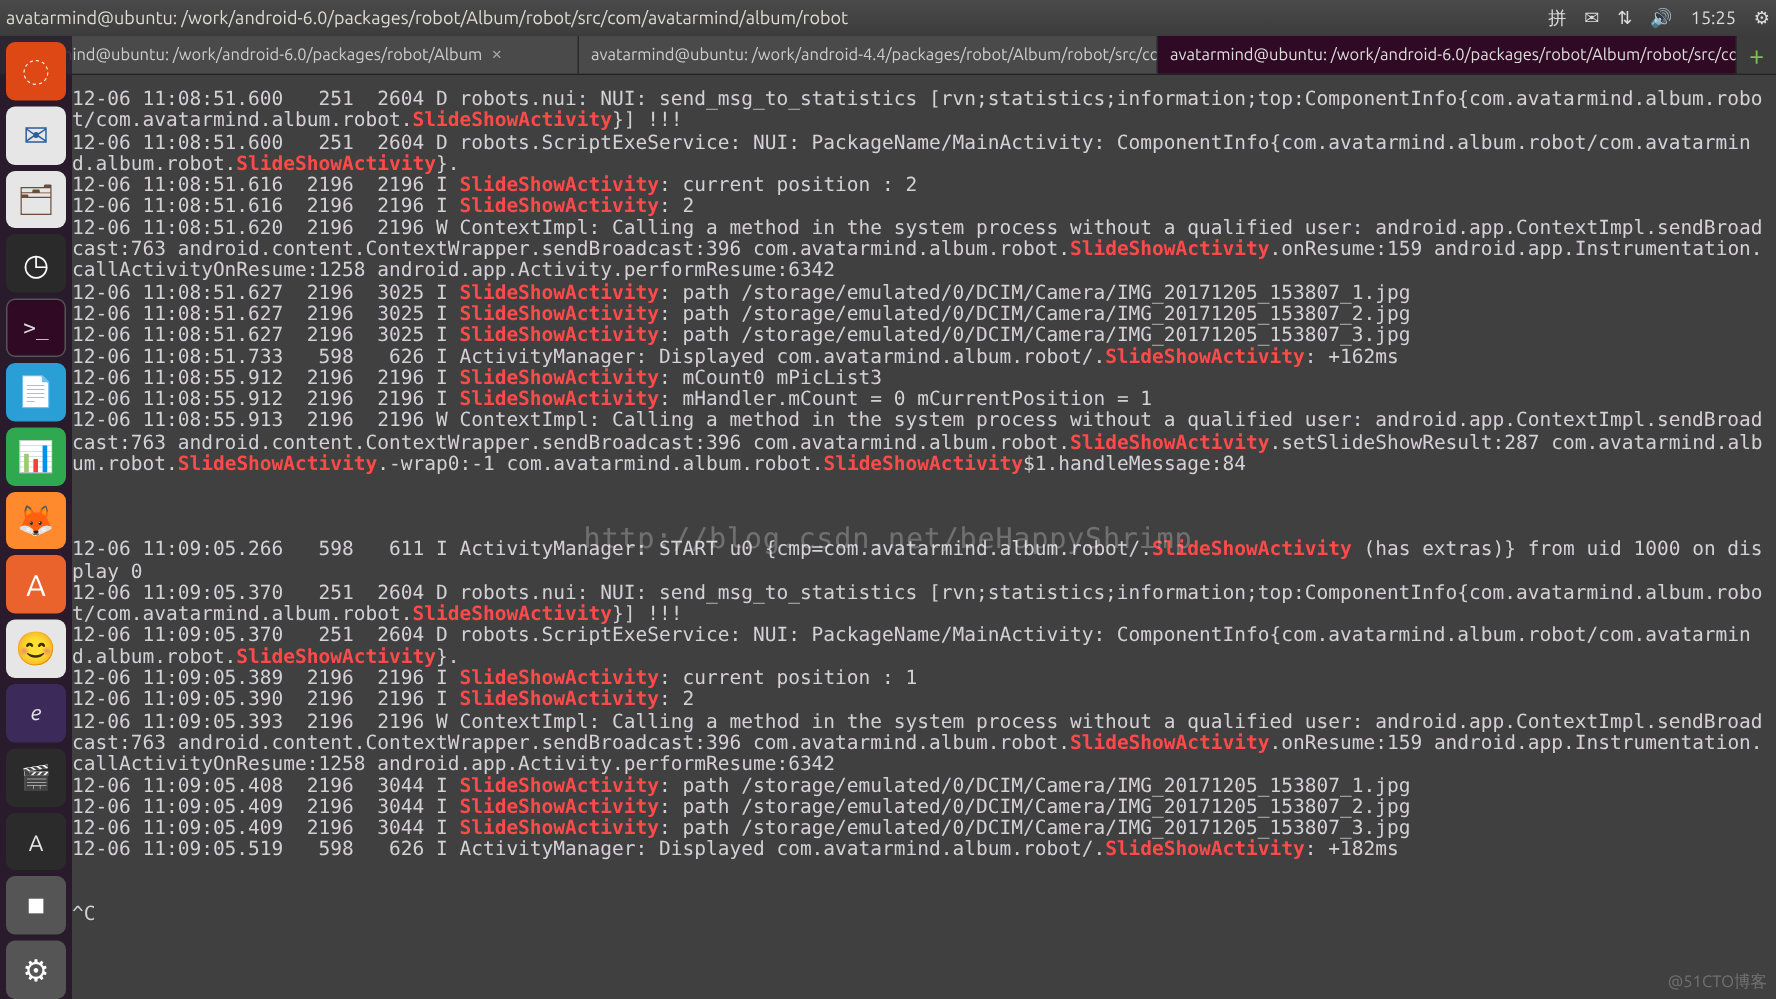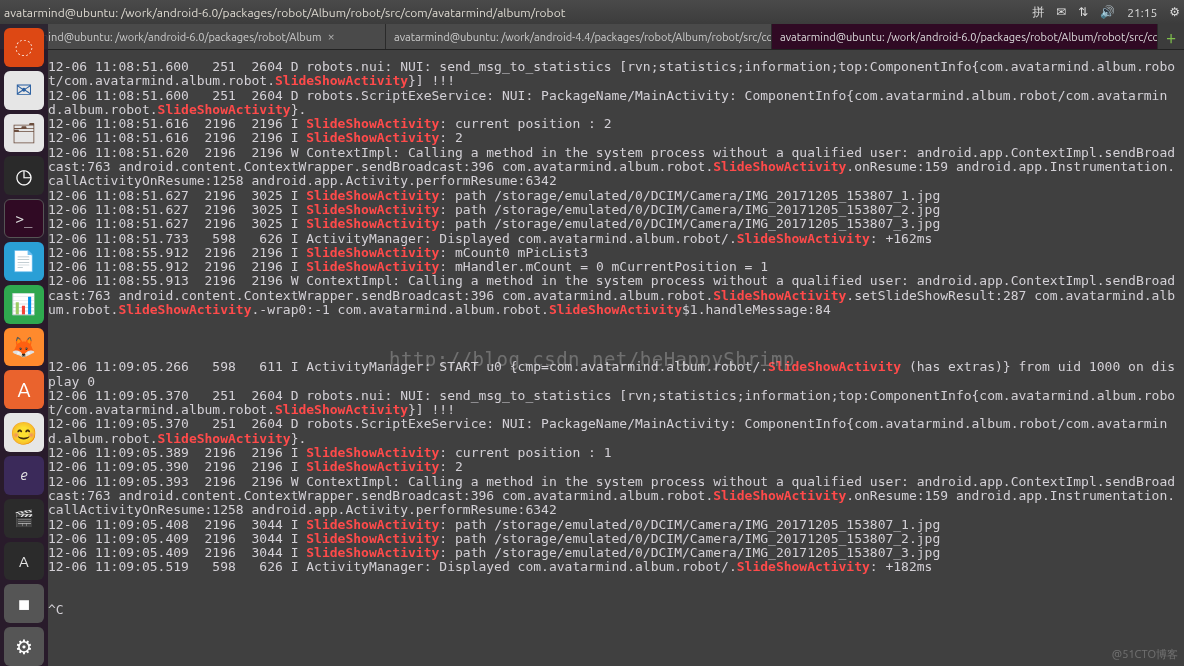--- a/index.html
+++ b/index.html
@@ -106,21 +106,21 @@
 </head>
 <body>
 
 <div class="topbar">
   <span class="topbar-title">avatarmind@ubuntu: /work/android-6.0/packages/robot/Album/robot/src/com/avatarmind/album/robot</span>
   <span class="topbar-right">
     <span class="tray-icon">拼</span>
     <span class="tray-icon">✉</span>
     <span class="tray-icon">⇅</span>
     <span class="tray-icon">🔊</span>
-    <span class="tray-icon">21:15</span>
+    <span class="tray-icon">15:25</span>
     <span class="tray-icon">⚙</span>
   </span>
 </div>
 
 <div class="tabs">
   <div class="tab">
     <span>avatarmind@ubuntu: /work/android-6.0/packages/robot/Album</span>
     <span class="tab-close">×</span>
   </div>
   <div class="tab">

